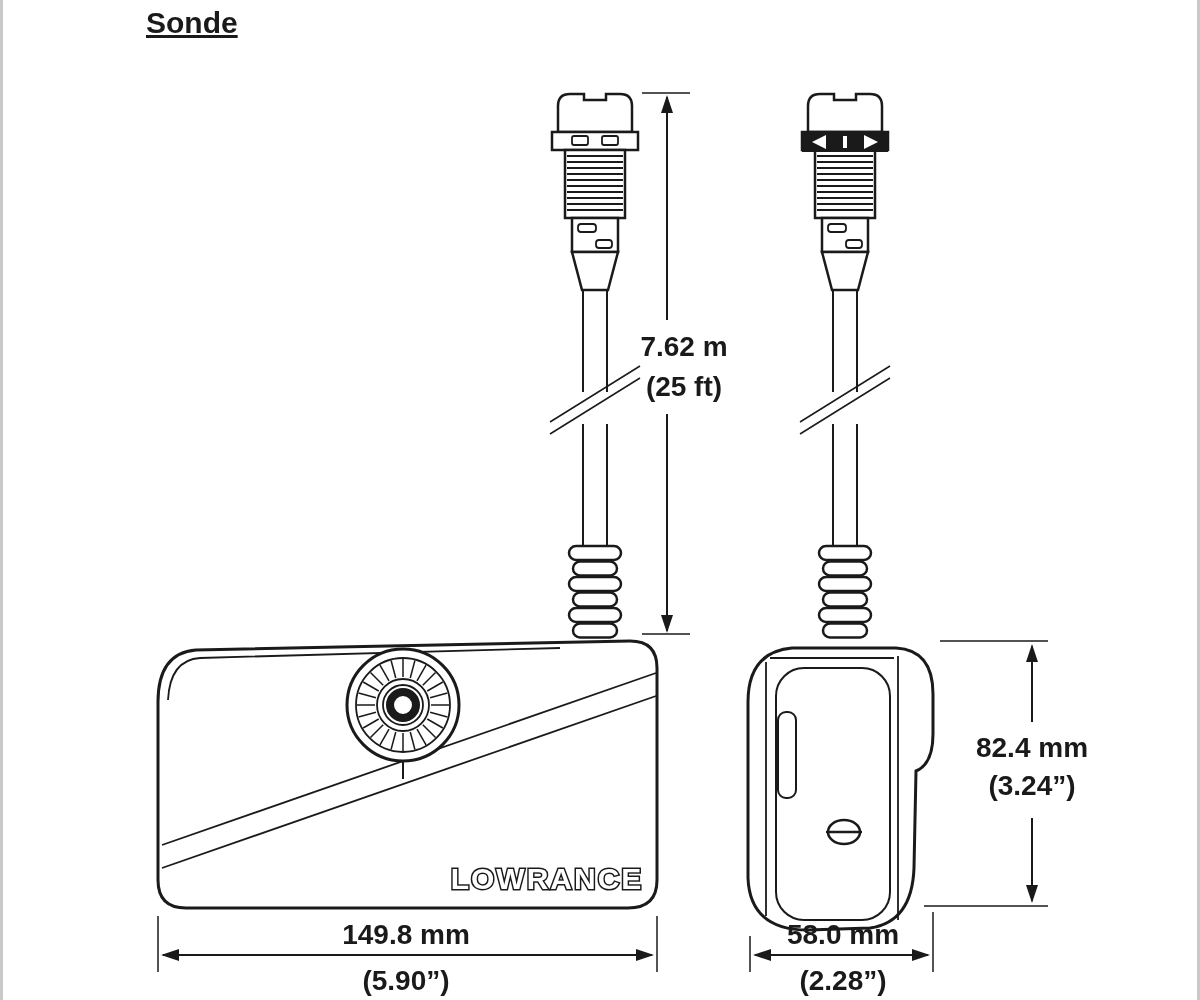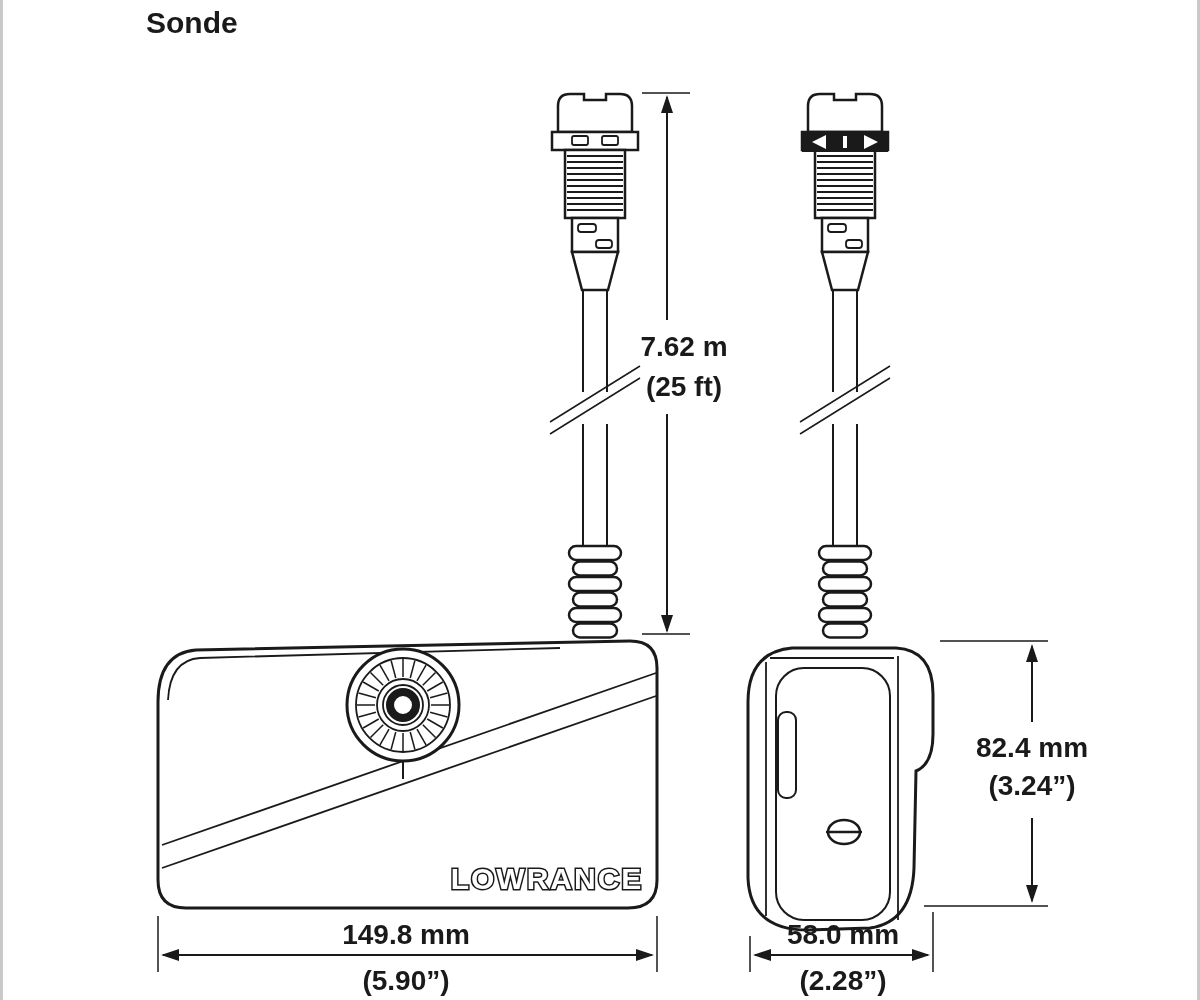--- a/index.html
+++ b/index.html
@@ -1,21 +1,21 @@
 <!DOCTYPE html>
 <html><head>
 <meta charset="utf-8">
 <style>
   html,body{margin:0;padding:0;background:#fff;}
   #stage{position:relative;width:1200px;height:1000px;background:#fff;overflow:hidden;
          font-family:"Liberation Sans",sans-serif;}
   .edge-strip{position:absolute;top:0;width:3px;height:1000px;background:#c9c9c9;}
   #edge-left{left:0;}
   #edge-right{right:0;}
-  #page-title{position:absolute;left:146px;top:6px;font-size:30px;font-weight:700;color:#1a1a1a;}
+  #page-title{position:absolute;left:146px;top:6px;font-size:30px;font-weight:700;color:#1a1a1a;text-decoration:underline;}
   svg{position:absolute;left:0;top:0;}
   .part{stroke:#1a1a1a;stroke-width:2.5;fill:#fff;}
   .body-fill{stroke:#1a1a1a;stroke-width:3;fill:#fff;}
   .s2{stroke:#1a1a1a;stroke-width:2;fill:none;}
   .s18{stroke:#1a1a1a;stroke-width:1.8;fill:none;}
   .s15{stroke:#1a1a1a;stroke-width:1.5;fill:none;}
   .dimline{stroke:#1a1a1a;stroke-width:2;fill:none;}
   .tick{stroke:#1a1a1a;stroke-width:1.5;fill:none;}
   .arrow{fill:#1a1a1a;stroke:none;}
   .dim-text{font:700 28px "Liberation Sans",sans-serif;fill:#1a1a1a;text-anchor:middle;}

